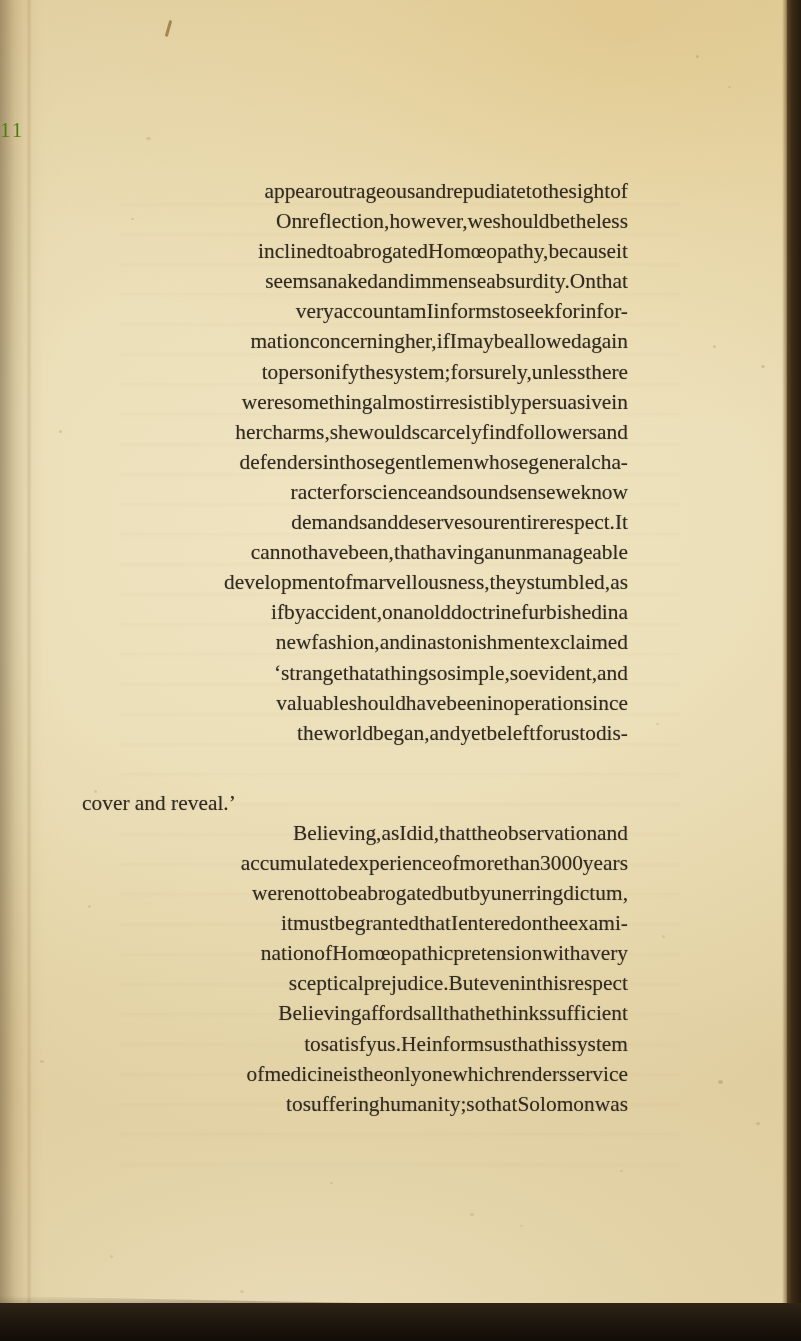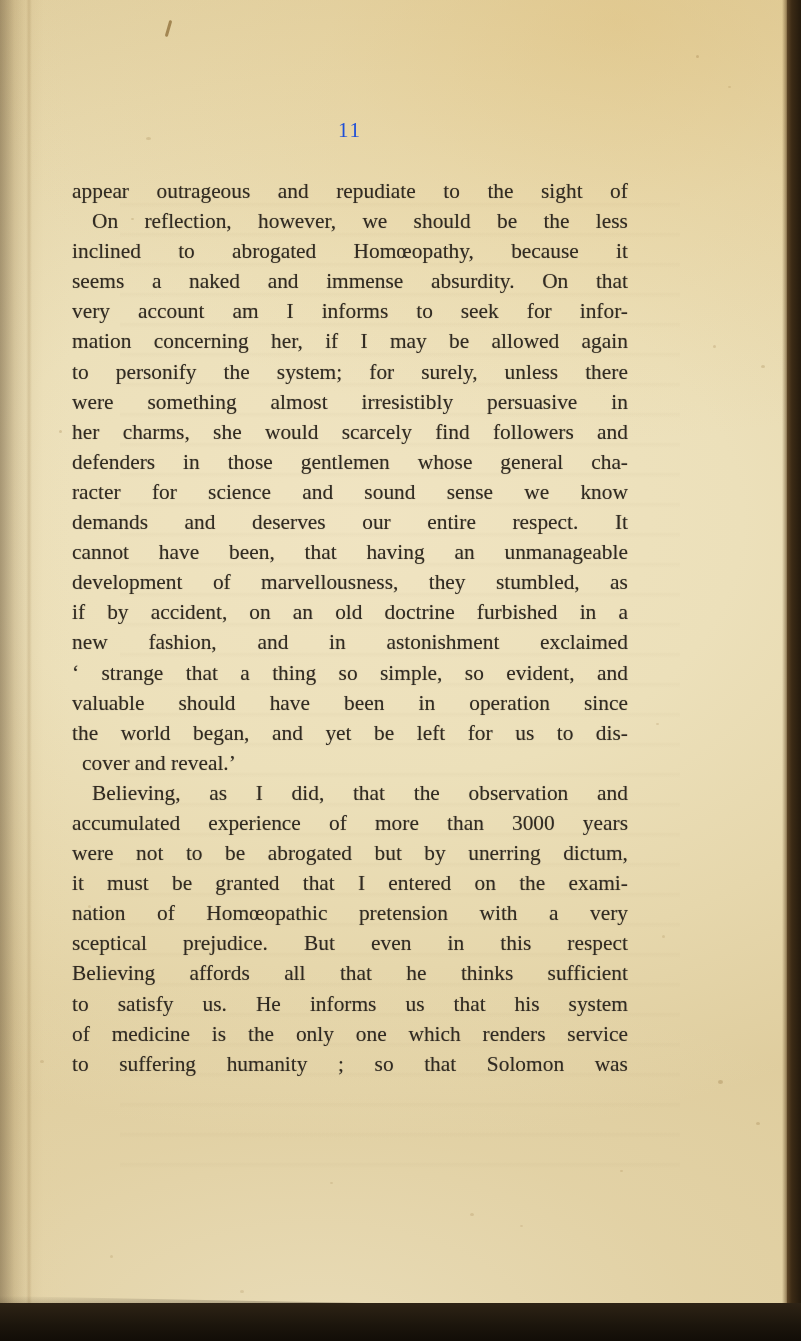--- a/index.html
+++ b/index.html
@@ -99,48 +99,47 @@
     left: 0; top: 0;
     width: 26px; height: 1303px;
     background: linear-gradient(to right, rgba(60,44,24,0.30) 0%, rgba(120,96,56,0.10) 55%, rgba(255,255,255,0) 100%);
   }
 
   
   #folio {
     position: absolute;
     left: 0; top: 118px;
     width: 700px;
-    text-align: center;
     font-size: 21px;
     letter-spacing: 2px;
-    color: #1d4ed8;
+    color: #4d7c0f;
   }
   #textblock {
     position: absolute;
     left: 72px;
     top: 176px;
     width: 556px;
     font-size: 21.4px;
     line-height: 30.1px;
     color: #312b22;
     text-align: justify;
     text-align-last: left;
   }
   .ln {
     display: block;
     white-space: pre;
     text-shadow: 0 0 1.1px rgba(49,43,34,0.40);
   }
   .ln.just {
     display: flex;
-    justify-content: space-between;
+    justify-content: flex-end;
   }
   .ln.just > span { white-space: pre; }
   .ind { padding-left: 20px; }
-  .ind-sm { padding-left: 10px; }
+  .ind-sm { padding-left: 10px; margin-top: 40px; }
 
   
   .fleck {
     position: absolute;
     border-radius: 50%;
     background: #9c7b46;
     opacity: 0.30;
   }
   #scratch {
     position: absolute;

